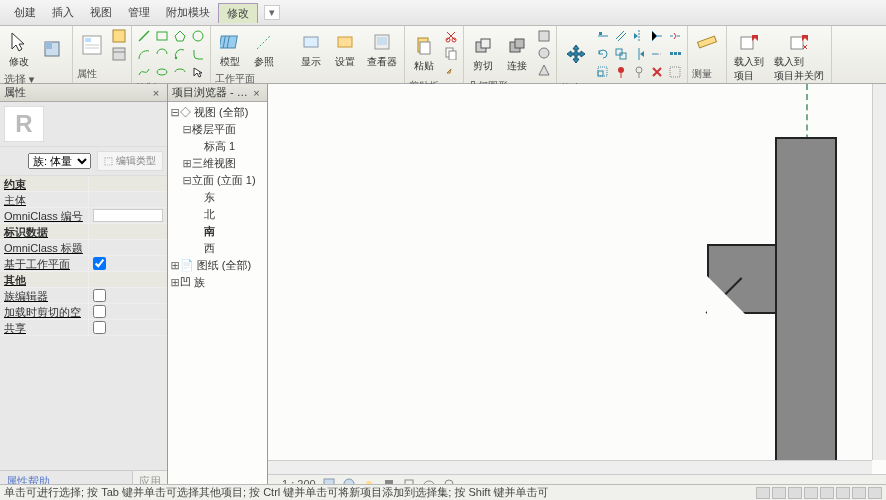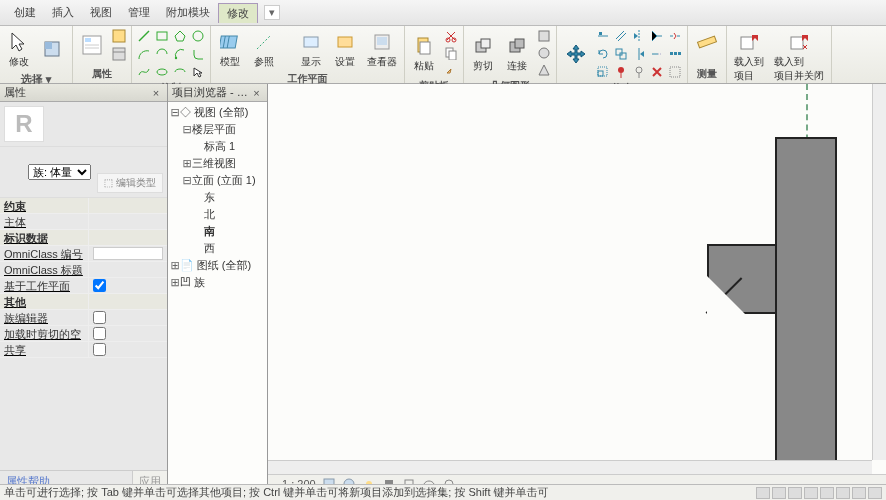--- a/index.html
+++ b/index.html
@@ -8,21 +8,21 @@
 
 .menubar { display: flex; height: 26px; background: linear-gradient(#f5f5f5,#e5e5e5); border-bottom: 1px solid #bbb; align-items: center; padding-left: 6px; }
 .menubar .mi { padding: 2px 8px; color: #444; cursor: default; }
 .menubar .mi.active { background: #dfe8c8; border: 1px solid #a9b; border-bottom: none; }
 .menubar .dd { margin-left: 6px; color: #666; padding: 0 4px; border: 1px solid #ccc; background: #fff; }
 
 
 .ribbon { height: 58px; background: linear-gradient(#f8f8f5,#eaeae3); border-bottom: 1px solid #aaa; display: flex; }
 .rgroup { border-right: 1px solid #cfcfc5; padding: 2px 4px 0 4px; display: flex; flex-direction: column; justify-content: space-between; }
 .rgroup .row { display: flex; gap: 4px; align-items: center; }
-.rgroup .lbl { text-align: center; font-size: 10px; color: #555; padding: 1px 0 2px 0; font-weight: bold; }
+.rgroup .lbl { font-size: 10px; color: #555; padding: 1px 0 2px 0; }
 .rgroup.active .lbl { background: #d8e8b8; }
 .rbtn { display: flex; flex-direction: column; align-items: center; padding: 2px 3px; cursor: default; }
 .rbtn .ic { width: 24px; height: 24px; display: flex; align-items: center; justify-content: center; }
 .rbtn .t { font-size: 10px; color: #333; margin-top: 1px; }
 .smic { width: 16px; height: 16px; display: inline-flex; align-items: center; justify-content: center; }
 .grid3 { display: grid; grid-template-columns: repeat(4,16px); grid-auto-rows: 16px; gap: 2px; }
 .grid5 { display: grid; grid-template-columns: repeat(5,16px); grid-auto-rows: 16px; gap: 2px; }
 .vsep { width: 1px; background: #cfcfc5; margin: 2px 4px; }
 
 
@@ -32,21 +32,21 @@
 
 .main { display: flex; height: calc(500px - 18px - 58px - 16px); }
 .left { width: 168px; display: flex; flex-direction: column; border-right: 1px solid #999; }
 .browser { width: 100px; border-right: 1px solid #999; background: #fdfdfb; }
 .canvas { flex: 1; background: #fcfcfa; position: relative; }
 
 
 .type-row { display: flex; align-items: center; padding: 4px; gap: 6px; border-bottom: 1px solid #ddd; }
 .type-ic { width: 40px; height: 36px; background: #fff; border: 1px solid #ddd; display: flex; align-items: center; justify-content: center; color: #bbb; font-size: 24px; font-weight: bold; }
 .type-row select { flex: 1; font-size: 11px; margin-left: 24px; }
-.edit-type { font-size: 10px; color: #888; padding: 2px 6px; border: 1px solid #ddd; background: #f5f5f5; margin-top: 22px; }
+.edit-type { font-size: 10px; color: #888; padding: 2px 6px; border: 1px solid #ddd; background: #f5f5f5; }
 .prow { display: flex; height: 16px; border-bottom: 1px solid #eee; text-decoration: underline; }
 .prow.sec { background: #e8e8e0; font-weight: bold; }
 .prow .k { flex: 1; padding: 1px 4px; color: #333; border-right: 1px solid #eee; overflow: hidden; }
 .prow .v { width: 78px; padding: 1px 4px; }
 .prow .v input[type=checkbox] { margin: 0; }
 .prow .v input[type=text] { width: 100%; border: 1px solid #ccc; font-size: 10px; padding: 0 2px; }
 .props-foot { display: flex; border-top: 1px solid #ccc; }
 .props-foot .lnk { flex: 1; padding: 3px 6px; color: #5577cc; text-decoration: underline; }
 .props-foot .btn { padding: 3px 6px; background: #f0f0ec; border-left: 1px solid #ccc; color: #999; }
 
@@ -495,27 +495,27 @@
       <span class="edit-type">⬚ 编辑类型</span>
     </div>
     <div class="prow sec">
         <div class="k">约束</div>
         <div class="v"></div>
       </div>
     <div class="prow">
         <div class="k">主体</div>
         <div class="v"></div>
       </div>
+    <div class="prow">
+        <div class="k">OmniClass 编号</div>
+        <div class="v"><input type="text" value="" style=""></div>
+      </div>
     <div class="prow sec">
         <div class="k">标识数据</div>
         <div class="v"></div>
-      </div>
-    <div class="prow">
-        <div class="k">OmniClass 编号</div>
-        <div class="v"><input type="text" value="" style=""></div>
       </div>
     <div class="prow">
         <div class="k">OmniClass 标题</div>
         <div class="v"></div>
       </div>
     <div class="prow">
         <div class="k">基于工作平面</div>
         <div class="v"><input type="checkbox" checked="" style=""></div>
       </div>
     <div class="prow sec">

